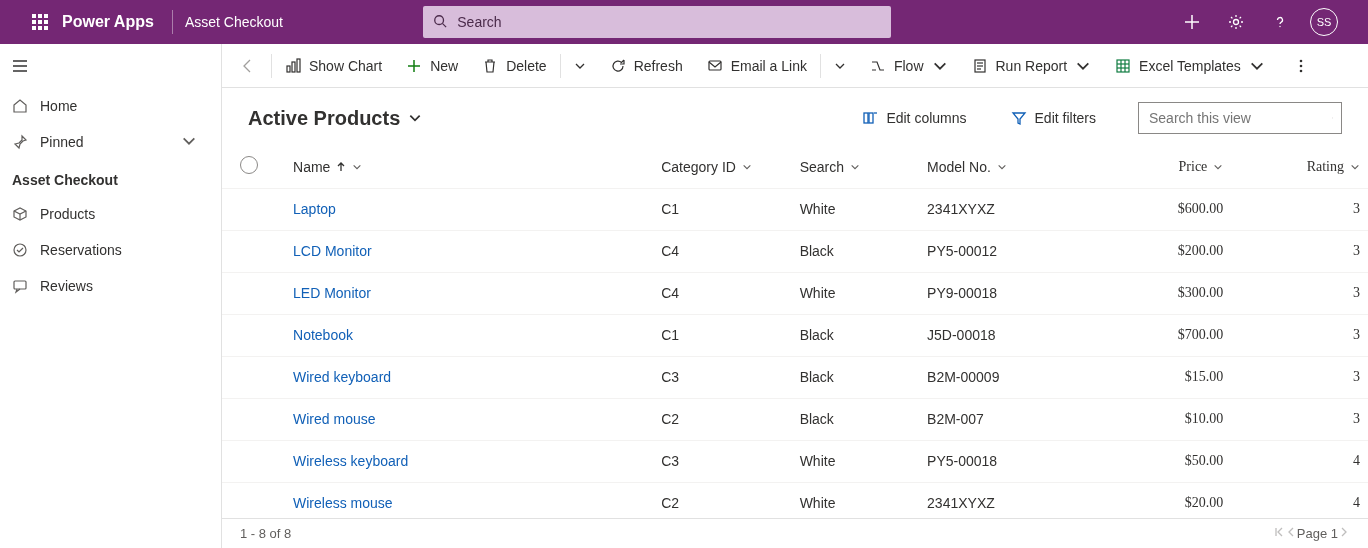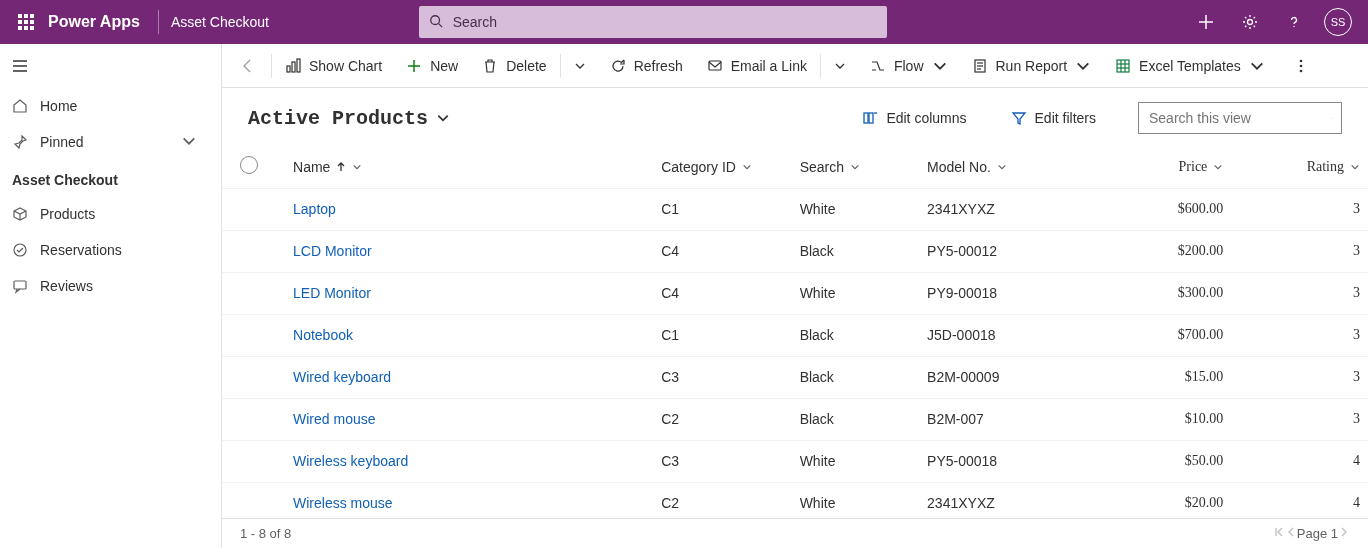--- a/index.html
+++ b/index.html
@@ -21,21 +21,21 @@
     height:548px;
     overflow:hidden;
   }
   
   .topbar{
     height:44px;
     background:var(--purple);
     display:flex;
     align-items:center;
     color:#fff;
-    padding:0 6px;
+    padding:0 20px;
   }
   .waffle{
     width:40px;height:44px;display:flex;align-items:center;justify-content:center;cursor:pointer;
   }
   .waffle svg{width:16px;height:16px;}
   .brand{font-weight:600;font-size:16px;padding:0 6px 0 2px;}
   .divider-v{width:1px;height:24px;background:rgba(255,255,255,.4);margin:0 12px;}
   .app-title{font-size:14px;}
   .search-wrap{
     margin-left:auto;margin-right:auto;
@@ -87,21 +87,21 @@
   }
   .cmd.iconcell{width:44px;justify-content:center;padding:0;}
   .cmd svg{width:16px;height:16px;color:#323130;}
   .sep{width:1px;height:24px;background:var(--border);margin:0 1px;}
   .chevsmall svg{width:12px;height:12px;}
   .more{margin-left:4px;}
   
   .viewhdr{
     display:flex;align-items:center;padding:14px 26px 12px 26px;gap:16px;
   }
-  .viewname{font-size:20px;font-weight:600;display:flex;align-items:center;gap:8px;font-family:Liberation Mono, monospace;}
+  .viewname{font-size:20px;font-weight:600;display:flex;align-items:center;gap:8px;}
   .viewctrls{margin-left:auto;display:flex;align-items:center;gap:40px;}
   .viewbtn{display:flex;align-items:center;gap:8px;cursor:pointer;padding:5px 2px;}
   .viewbtn svg{width:16px;height:16px;color:#323130;}
   .searchview{
     width:204px;height:32px;border:1px solid #8a8886;display:flex;align-items:center;
     padding:0 8px;
   }
   .searchview input{border:none;outline:none;flex:1;font-size:14px;}
   
   .gridwrap{flex:1;overflow:auto;}

